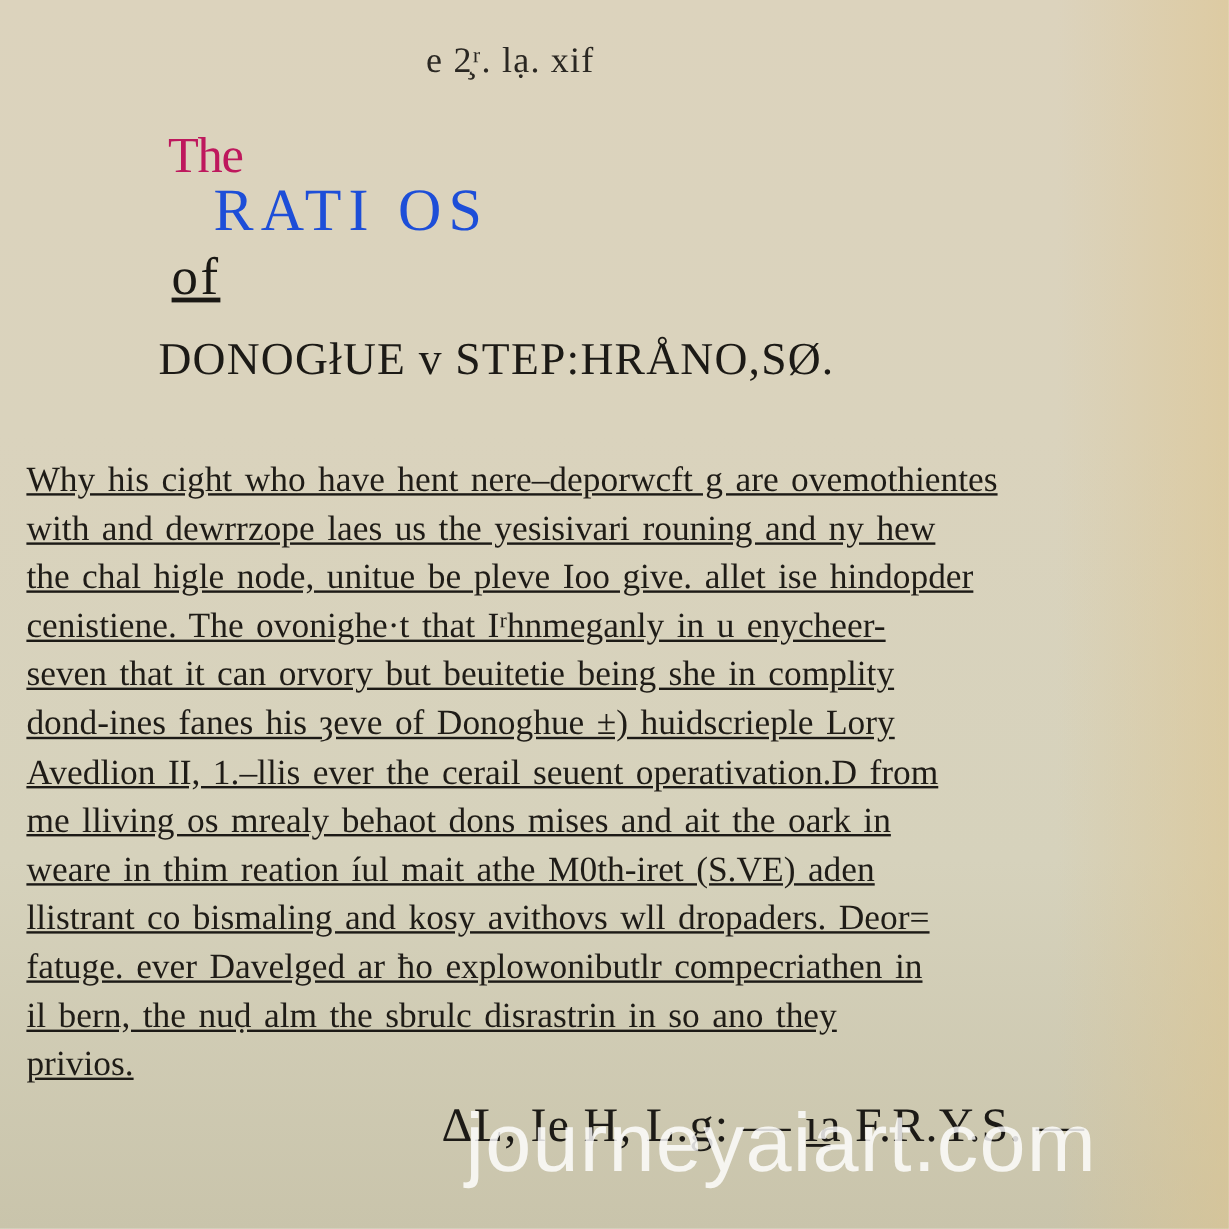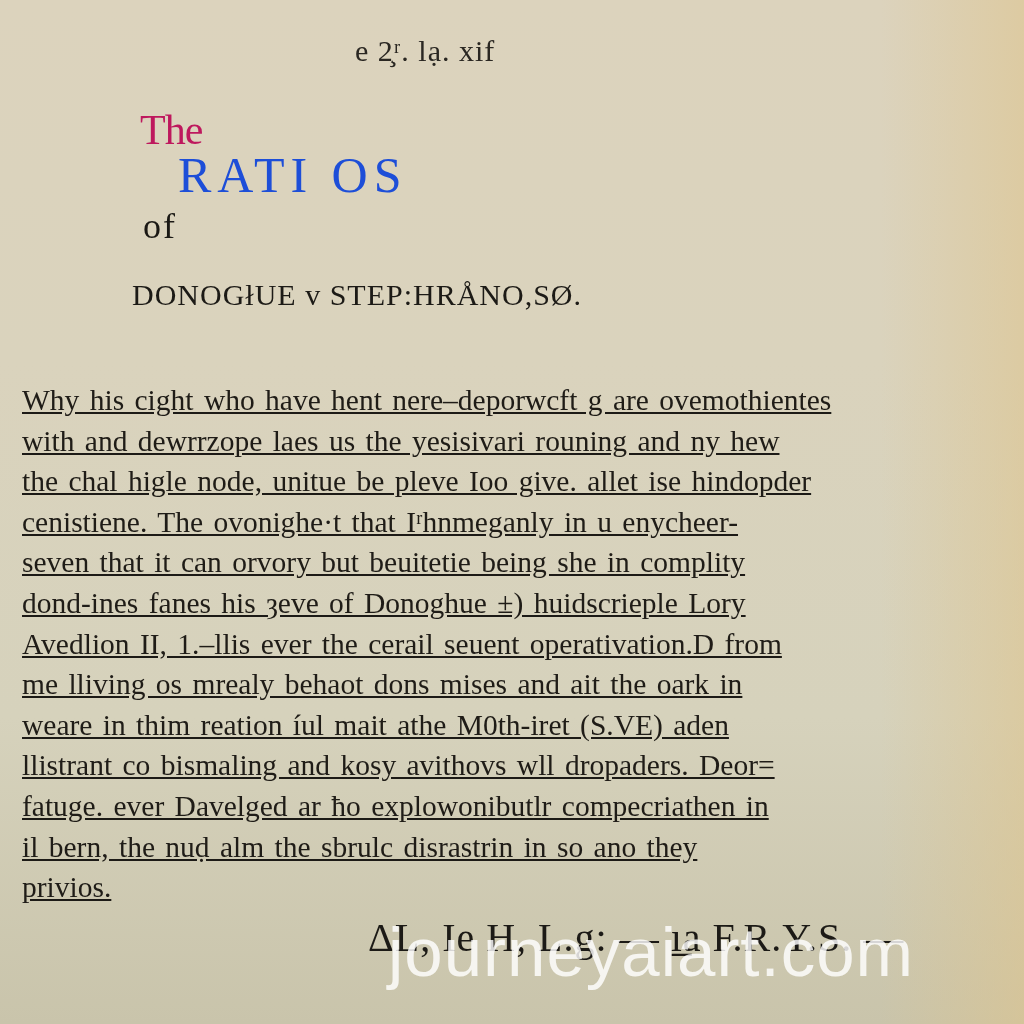--- a/index.html
+++ b/index.html
@@ -43,29 +43,30 @@
       top: 146px;
       left: 178px;
       font-size: 50px;
       letter-spacing: 6px;
       color: #1d4ed8;
     }
     .title-of {
       position: absolute;
       top: 205px;
       left: 143px;
-      font-size: 36px;
+      font-size: 44px;
       letter-spacing: 2px;
       color: #1a1814;
+      text-decoration: underline;
     }
     .case-name {
       position: absolute;
       top: 278px;
       left: 132px;
-      font-size: 30px;
+      font-size: 38px;
       letter-spacing: 1px;
       color: #1c1a16;
       white-space: nowrap;
     }
     .body-text {
       position: absolute;
       top: 380px;
       left: 22px;
       width: 990px;
       text-decoration: underline;

